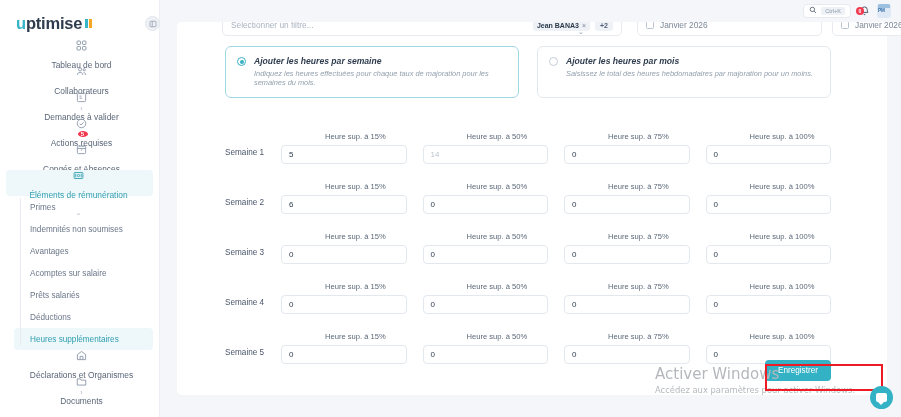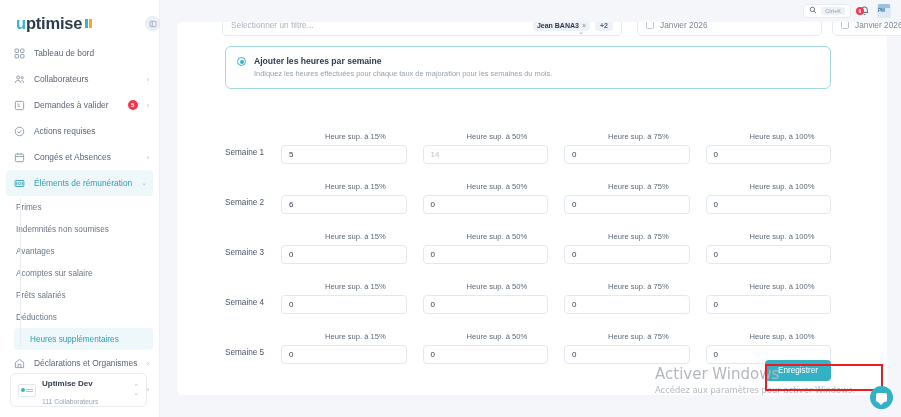--- a/index.html
+++ b/index.html
@@ -43,20 +43,21 @@
   .nav { margin-top: 6px; }
   .nav-item {
     display: flex; align-items: center;
     height: 26px;
     padding: 0 10px 0 14px;
     gap: 9px;
     font-size: 8.4px;
     color: #5a6677;
     cursor: pointer;
     position: relative;
+    flex-direction: column;
   }
   .nav-item .ic { width: 11px; height: 11px; flex: 0 0 11px; color: #8a97a8; display:flex; align-items:center; justify-content:center;}
   .nav-item .ic svg { width: 11px; height: 11px; display:block; }
   .nav-item .lbl { flex: 1 1 auto; white-space: nowrap; }
   .nav-item .chev { font-size: 7px; color: #aab4c2; }
   .nav-item.active {
     background: #eef7f9;
     color: #2f9fb0;
     border-radius: 4px;
     margin: 0 6px 0 6px;
@@ -71,21 +72,21 @@
     margin-left: 2px;
   }
   .sub-wrap { position: relative; padding-left: 0; }
   .sub-wrap:before {
     content: ""; position: absolute; left: 20px; top: 2px; bottom: 4px;
     width: 1px; background: #e8ecf1;
   }
   .sub-item {
     display: flex; align-items: center;
     height: 22px;
-    padding-left: 16px;
+    padding-left: 30px;
     font-size: 8.2px;
     color: #6b7789;
     cursor: pointer;
   }
   .sub-item.active {
     background: #eef7f9;
     color: #2f9fb0;
     border-radius: 4px;
     margin: 0 6px 0 14px;
     padding-left: 16px;
@@ -201,21 +202,21 @@
 
   
   .radio-row {
     position: absolute; top: 24px; left: 48px; right: 56px;
     display: flex; gap: 18px;
   }
   .radio-card {
     flex: 1 1 0; border: 1px solid #e3e8ee; border-radius: 6px;
     padding: 9px 10px 9px 11px;
     display: flex; gap: 8px; align-items: flex-start;
-    cursor: pointer; background: #fff;
+    cursor: pointer; background: #fff; font-style: italic;
   }
   .radio-card.selected { border-color: #9fd8e2; }
   .rad {
     width: 9px; height: 9px; border-radius: 50%;
     border: 1.2px solid #c4cdd8; flex: 0 0 9px;
     margin-top: 1px; position: relative; background: #fff;
   }
   .radio-card.selected .rad { border-color: #38b0c4; }
   .radio-card.selected .rad:after {
     content: ""; position: absolute; left: 1.8px; top: 1.8px;
@@ -410,34 +411,20 @@
           <svg viewBox="0 0 16 16" fill="none" stroke="currentColor" stroke-width="1.3">
               <path d="M1.8 4.2h4.4l1.3 1.8h6.7v7.2H1.8z"></path>
             </svg>
         </span>
         <span class="lbl">Documents</span>
         <span class="chev">›</span>
       </div>
 
     </div>
 
-    <div class="org-card">
-      <span class="org-logo">
-        <span class="dot"></span>
-        <span class="lines">
-            <span></span>
-            <span></span>
-          </span>
-      </span>
-      <span>
-        <span class="org-name">Uptimise Dev</span><br>
-        <span class="org-sub">111 Collaborateurs</span>
-      </span>
-      <span class="org-chev">⌃<br>⌄</span>
-    </div>
   </div>
 
   <div id="collapse-toggle">
     <svg viewBox="0 0 16 16" fill="none" stroke="#8b97a6" stroke-width="1.4">
         <rect x="2" y="2.5" width="12" height="11" rx="1.5"></rect>
         <path d="M6.5 2.5v11"></path>
       </svg>
   </div>
 
   <div id="topbar">
@@ -466,20 +453,27 @@
   <div id="main">
 
     <div class="radio-row">
       <div class="radio-card selected">
         <span class="rad"></span>
         <span>
           <span class="radio-title" style="display:block">Ajouter les heures par semaine</span>
           <span class="radio-desc" style="display:block">Indiquez les heures effectuées pour chaque taux de majoration pour les semaines du mois.</span>
         </span>
       </div>
+      <div class="radio-card">
+        <span class="rad"></span>
+        <span>
+          <span class="radio-title" style="display:block">Ajouter les heures par mois</span>
+          <span class="radio-desc" style="display:block">Saisissez le total des heures hebdomadaires par majoration pour un moins.</span>
+        </span>
+      </div>
     </div>
 
     <div class="weeks">
 
       <div class="week-row">
         <div class="week-label">Semaine 1</div>
         <div class="fields">
           <div class="field">
             <div class="field-label">Heure sup. à 15%</div>
             <div class="field-input">5</div>

